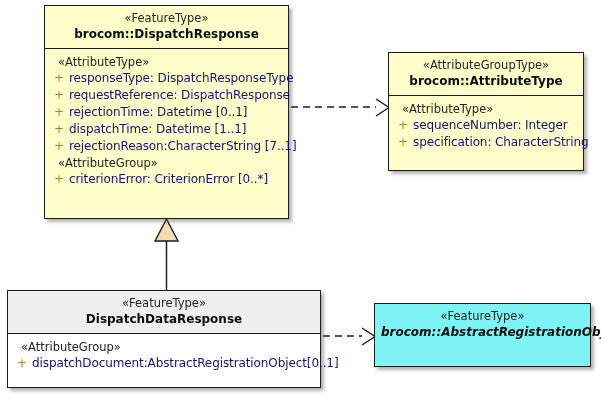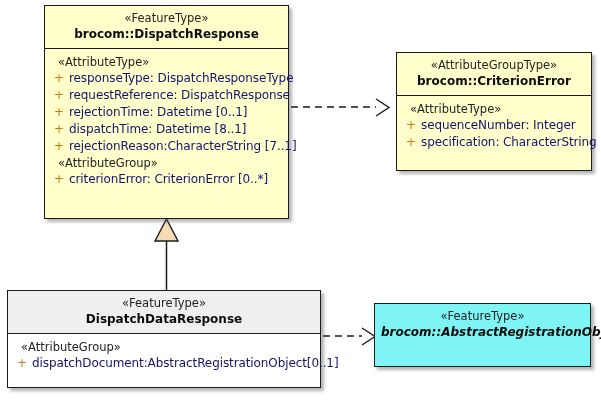--- a/index.html
+++ b/index.html
@@ -84,21 +84,21 @@
     letter-spacing: -0.1px;
     text-align: right;
   }
 
   
   #box-dispatch-response {
     left: 44px; top: 5px; width: 245px; height: 214px;
     background: #ffffcc;
   }
   #box-criterion-error {
-    left: 396px; top: 52px; width: 196px; height: 119px;
+    left: 388px; top: 52px; width: 196px; height: 119px;
     background: #ffffcc;
   }
   #box-dispatch-data-response {
     left: 7px; top: 290px; width: 314px; height: 98px;
     background: #ffffff;
   }
   #box-dispatch-data-response .uml-head { background: #efefef; }
   #box-abstract-registration-object {
     left: 374px; top: 303px; width: 217px; height: 64px;
     background: #7ff4f4;
@@ -146,40 +146,40 @@
       <div class="attr-row">
         <span class="attr-vis">+</span>
         <span class="attr-txt">requestReference: DispatchResponse</span>
       </div>
       <div class="attr-row">
         <span class="attr-vis">+</span>
         <span class="attr-txt">rejectionTime: Datetime [0..1]</span>
       </div>
       <div class="attr-row">
         <span class="attr-vis">+</span>
-        <span class="attr-txt">dispatchTime: Datetime [8..1]</span>
+        <span class="attr-txt">dispatchTime: Datetime [1..1]</span>
       </div>
       <div class="attr-row">
         <span class="attr-vis">+</span>
         <span class="attr-txt">rejectionReason:CharacterString [7..1]</span>
       </div>
 
       <div class="grp-label">«AttributeGroup»</div>
 
       <div class="attr-row">
         <span class="attr-vis">+</span>
         <span class="attr-txt">criterionError: CriterionError [0..*]</span>
       </div>
     </div>
   </div>
 
   <div class="uml-box" id="box-criterion-error">
     <div class="uml-head">
       <div class="stereotype">«AttributeGroupType»</div>
-      <div class="cls-name">brocom::CriterionError</div>
+      <div class="cls-name">brocom::AttributeType</div>
     </div>
     <div class="uml-body">
       <div class="grp-label">«AttributeType»</div>
       <div class="attr-row">
         <span class="attr-vis">+</span>
         <span class="attr-txt">sequenceNumber: Integer</span>
       </div>
       <div class="attr-row">
         <span class="attr-vis">+</span>
         <span class="attr-txt">specification: CharacterString</span>

